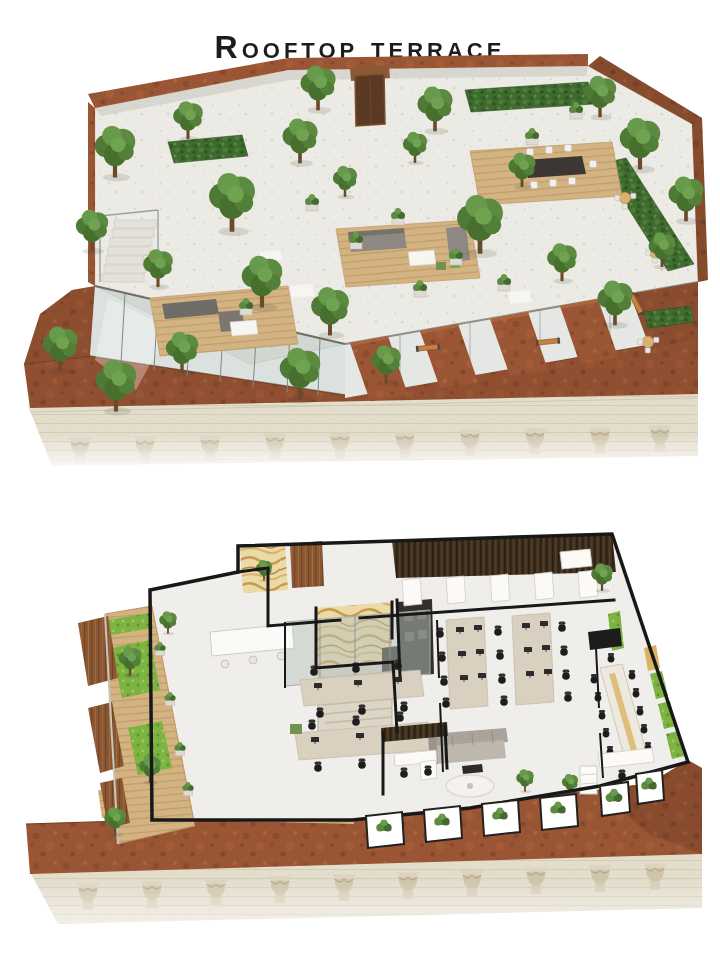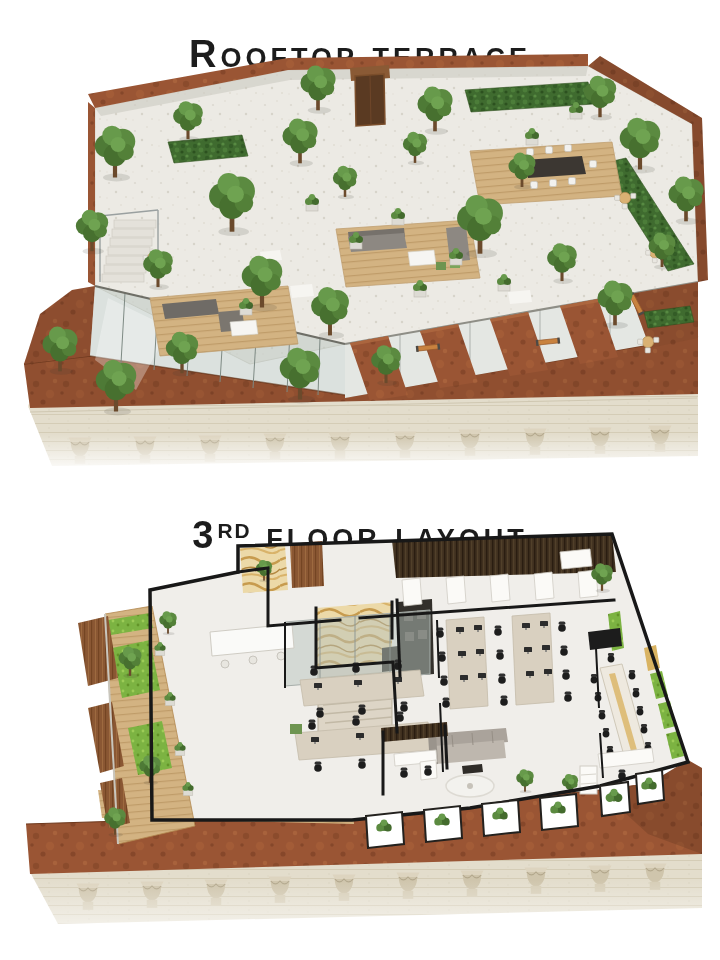--- a/index.html
+++ b/index.html
@@ -1,20 +1,20 @@
 <!DOCTYPE html>
 <html><head>
 <meta charset="utf-8">
 <style>
   html,body{margin:0;padding:0;background:#ffffff;}
   .page{position:relative;width:720px;height:960px;background:#ffffff;overflow:hidden;
         font-family:"Liberation Sans",sans-serif;}
   .fig-title{position:absolute;left:0;width:720px;text-align:center;
         font-variant:small-caps;font-weight:bold;color:#1c1c1c;
-        font-size:38px;letter-spacing:4px;line-height:1;}
+        font-size:32px;letter-spacing:4px;line-height:1;}
   #title-rooftop{top:10px;}
   #title-floor{top:484px;}
   .ord{font-size:0.55em;vertical-align:0.5em;text-transform:uppercase;letter-spacing:2px;}
   svg{position:absolute;left:0;display:block;}
   #render1{top:46px;}
   #render2{top:528px;}
   .corten{fill:url(#corten);}
   .stone{fill:url(#stone);}
   .wood{fill:url(#wood);}
   .hedge{fill:url(#hedge);stroke:#2f511f;stroke-width:.6;}
@@ -338,21 +338,20 @@
       <use href="#tree" transform="translate(300,322) scale(1.5)"></use>
         <use href="#tree" transform="translate(182,302) scale(1.2)"></use>
       <use href="#tree" transform="translate(60,298) scale(1.3)"></use>
         <use href="#tree" transform="translate(116,334) scale(1.5)"></use>
       <use href="#tree" transform="translate(386,314) scale(1.1)"></use>
     </g>
 
     <rect x="0" y="388" width="720" height="40" fill="url(#fadeW)"></rect>
   </svg>
 
-  <h2 class="fig-title" id="title-floor"><span>3</span><sup class="ord">rd</sup>&nbsp;<span>floor layout</span></h2>
 
   <svg id="render2" width="720" height="432" viewBox="0 0 720 432" role="img" aria-label="3D cutaway plan of the 3rd floor: open-plan offices with desks and task chairs, reception, gold marble lobby, staircase, kitchen, meeting room with long table, lounge sofa, planted balconies above a classical stone facade">
 
     <g>
       <polygon points="30,344 702,322 702,380 58,396" class="stone"></polygon>
       <polyline points="30,344 702,322" stroke="#f0ead9" stroke-width="3" fill="none"></polyline>
       <g>
         <use href="#cap" transform="translate(88,360) scale(1.15)"></use>
           <use href="#cap" transform="translate(152,358) scale(1.15)"></use>
         <use href="#cap" transform="translate(216,356) scale(1.15)"></use>

